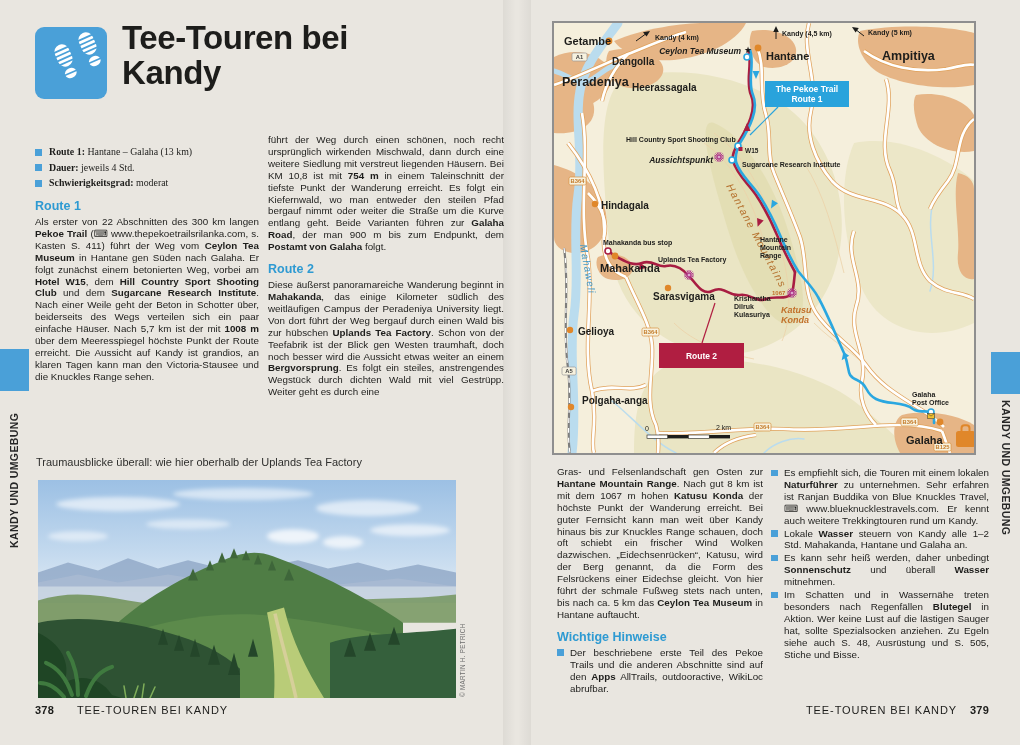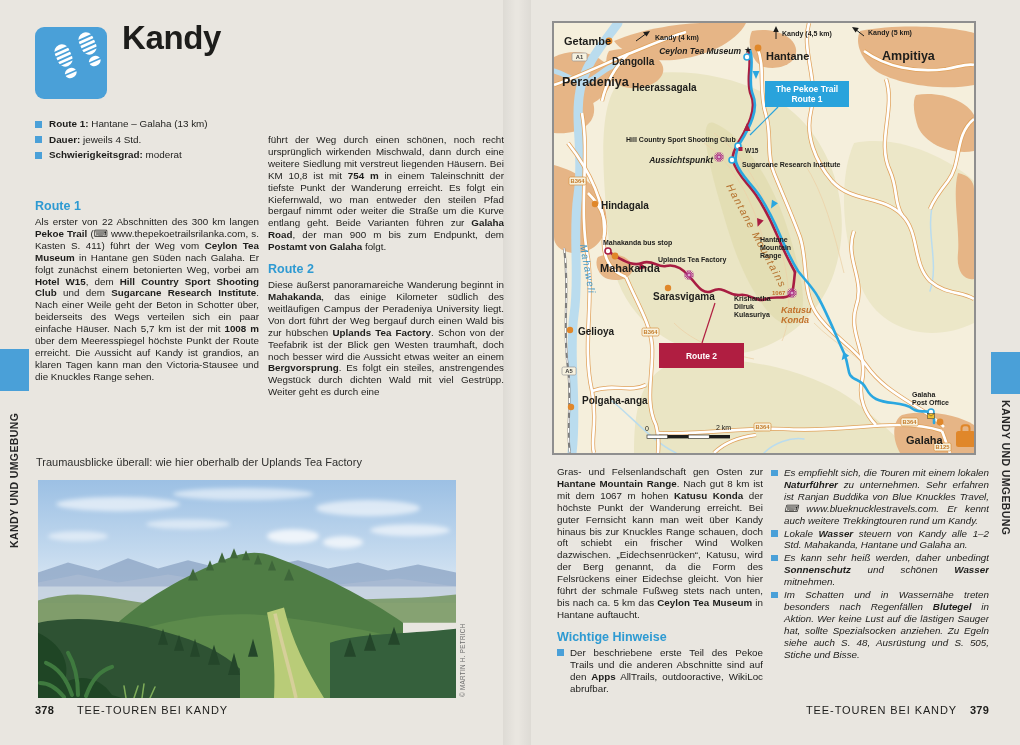--- a/index.html
+++ b/index.html
@@ -14,32 +14,32 @@
   .side-tab.right{right:0;top:352px;}
   .side-label{position:absolute;font-size:10.5px;font-weight:bold;letter-spacing:.4px;color:#262626;white-space:nowrap;}
   .side-label.left{left:8px;top:548px;transform:rotate(-90deg);transform-origin:left top;}
   .side-label.right{left:1012px;top:400px;transform:rotate(90deg);transform-origin:left top;}
 
   
   .hicon{position:absolute;left:35px;top:27px;width:72px;height:72px;background:#4aa0d8;border-radius:9px;}
   .title{position:absolute;left:122px;top:20px;font-size:33px;line-height:35px;font-weight:bold;letter-spacing:-.4px;}
 
   
-  .facts{position:absolute;left:35px;top:116px;width:226px;}
+  .facts{position:absolute;left:35px;top:144px;width:226px;font-family:Liberation Serif, serif;}
   .fact{position:relative;padding-left:14px;font-size:9.9px;line-height:15.6px;}
   .fact .sq{position:absolute;left:0;top:4.6px;width:7px;height:7px;background:#4aa0d8;}
 
   
   .col{position:absolute;text-align:justify;font-size:9.8px;line-height:11.9px;}
   .col p{margin:0;}
   .b{font-weight:bold;}
   #lcol1{left:35px;top:199px;width:224px;height:258px;overflow:hidden;}
   #lcol2{left:268px;top:134px;width:236px;height:324px;overflow:hidden;}
   #rcol1{left:557px;top:466px;width:206px;height:240px;overflow:hidden;}
-  #rcol2{left:771px;top:466px;width:218px;height:240px;overflow:hidden;font-style:italic;}
+  #rcol2{left:771px;top:466px;width:218px;height:240px;overflow:hidden;}
   .route-h{color:#2e9ad2;font-weight:bold;font-size:12.5px;line-height:14px;margin:0 0 3px 0;text-align:left;}
   .mt9{margin-top:9px;}
   .hint-item{position:relative;padding-left:13px;text-align:justify;margin-top:1px;}
   .hint-item .sq{position:absolute;left:0;top:2.6px;width:6.5px;height:6.5px;background:#4aa0d8;}
 
   
   .caption{position:absolute;left:36px;top:456px;font-size:11px;color:#2f2f2d;}
   .photo{position:absolute;left:38px;top:480px;width:418px;height:218px;}
   .credit{position:absolute;left:459px;top:697px;font-size:6.3px;color:#6e6e6e;letter-spacing:.3px;
     transform:rotate(-90deg);transform-origin:left top;white-space:nowrap;}
@@ -103,20 +103,21 @@
         <rect x="-1" y="4.5" width="17" height="1.8" fill="#4aa0d8"></rect>
         <rect x="-1" y="9" width="17" height="1.8" fill="#4aa0d8"></rect>
         <rect x="-1" y="13.5" width="17" height="1.8" fill="#4aa0d8"></rect>
         <rect x="-1" y="18" width="17" height="1.8" fill="#4aa0d8"></rect>
         <rect x="-1" y="29.5" width="17" height="1.6" fill="#4aa0d8"></rect>
       </g>
     </svg>
   </div>
 
   <div class="title">
+    <div>Tee-Touren bei</div>
     <div>Kandy</div>
   </div>
 
   <div class="facts">
     <div class="fact"><span class="sq"></span><span><span class="b">Route 1:</span><span> Hantane – Galaha (13 km)</span></span></div>
     <div class="fact"><span class="sq"></span><span><span class="b">Dauer:</span><span> jeweils 4 Std.</span></span></div>
     <div class="fact"><span class="sq"></span><span><span class="b">Schwierigkeitsgrad:</span><span> moderat</span></span></div>
   </div>
 
   <div class="col" id="lcol1">
@@ -441,20 +442,20 @@
   </div>
 
   <div class="col" id="rcol1">
     <p><span>Gras- und Felsenlandschaft gen Osten zur </span><span class="b">Hantane Mountain Range</span><span>. Nach gut 8 km ist mit dem 1067 m hohen </span><span class="b">Katusu Konda</span><span> der höchste Punkt der Wanderung erreicht. Bei guter Fernsicht kann man weit über Kandy hinaus bis zur Knuckles Range schauen, doch oft schiebt ein frischer Wind Wolken dazwischen. „Eidechsenrücken“, Katusu, wird der Berg genannt, da die Form des Felsrückens einer Eidechse gleicht. Von hier führt der schmale Fußweg stets nach unten, bis nach ca. 5 km das </span><span class="b">Ceylon Tea Museum</span><span> in Hantane auftaucht.</span></p>
     <h3 class="route-h mt9">Wichtige Hinweise</h3>
     <div class="hint-item"><span class="sq"></span><span><span>Der beschriebene erste Teil des Pekoe Trails und die anderen Abschnitte sind auf den </span><span class="b">Apps</span><span> AllTrails, outdooractive, WikiLoc abrufbar.</span></span></div>
   </div>
   <div class="col" id="rcol2">
     <div class="hint-item"><span class="sq"></span><span><span>Es empfiehlt sich, die Touren mit einem lokalen </span><span class="b">Naturführer</span><span> zu unternehmen. Sehr erfahren ist Ranjan Buddika von Blue Knuckles Travel, ⌨ www.blueknucklestravels.com. Er kennt auch weitere Trekkingtouren rund um Kandy.</span></span></div>
     <div class="hint-item"><span class="sq"></span><span><span>Lokale </span><span class="b">Wasser</span><span> steuern von Kandy alle 1–2 Std. Mahakanda, Hantane und Galaha an.</span></span></div>
-    <div class="hint-item"><span class="sq"></span><span><span>Es kann sehr heiß werden, daher unbedingt </span><span class="b">Sonnenschutz</span><span> und schönen </span><span class="b">Wasser</span><span> mitnehmen.</span></span></div>
+    <div class="hint-item"><span class="sq"></span><span><span>Es kann sehr heiß werden, daher unbedingt </span><span class="b">Sonnenschutz</span><span> und überall </span><span class="b">Wasser</span><span> mitnehmen.</span></span></div>
     <div class="hint-item"><span class="sq"></span><span><span>Im Schatten und in Wassernähe treten besonders nach Regenfällen </span><span class="b">Blutegel</span><span> in Aktion. Wer keine Lust auf die lästigen Sauger hat, sollte Spezialsocken anziehen. Zu Egeln siehe auch S. 48, Ausrüstung und S. 505, Stiche und Bisse.</span></span></div>
   </div>
 
   <div class="footer" id="footer-right">
     <span>TEE-TOUREN BEI KANDY</span><span class="pg">379</span>
   </div>
 </div>
 
 </body></html>

